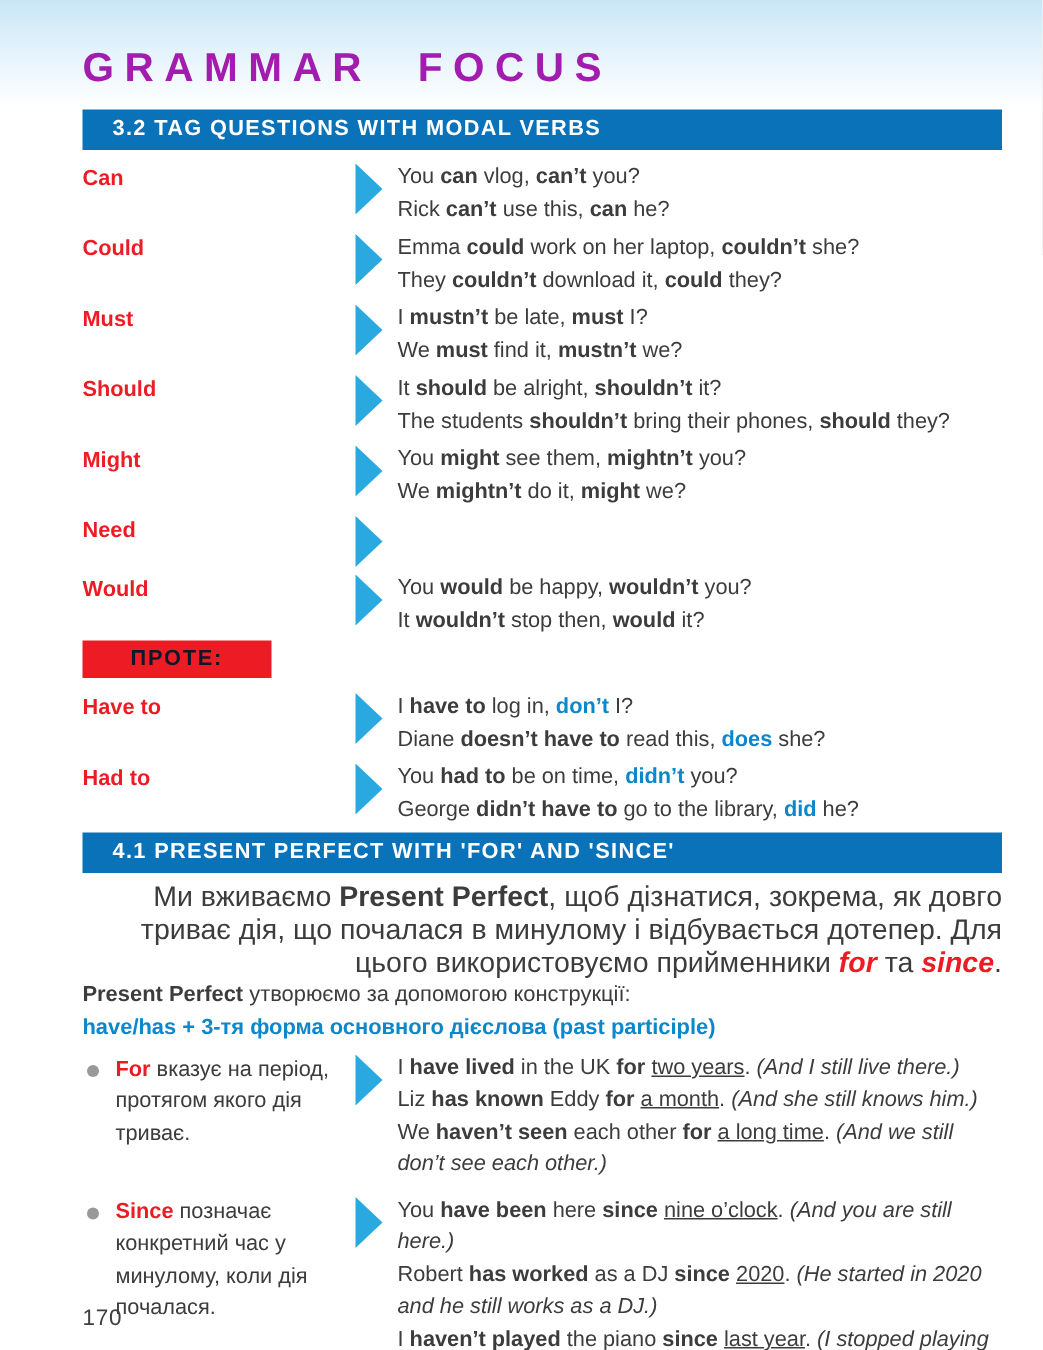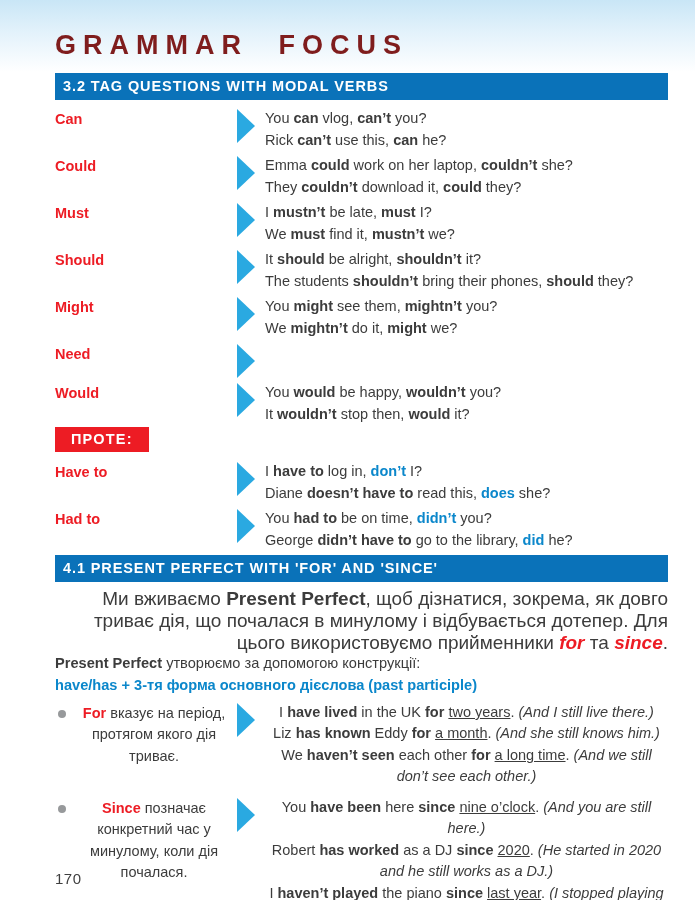--- a/index.html
+++ b/index.html
@@ -9,27 +9,27 @@
     background:#ffffff; overflow:hidden;
     font-family:"Liberation Sans","DejaVu Sans",sans-serif;
     color:#3c3c3c;
   }
   .top-gradient {
     position:absolute; top:0; left:0; right:0; height:72px;
     background:linear-gradient(#c9e6f6 0%, #e3f2fb 45%, #ffffff 100%);
   }
   .content { position:relative; padding:0 27px 0 55px; }
   .page-title {
-    margin-top:30px; font-size:27px; font-weight:bold; color:#7f1d1d;
+    margin-top:30px; font-size:27px; font-weight:bold; color:#a21caf;
     letter-spacing:7px; word-spacing:16px; line-height:30px;
   }
   .section-bar {
     margin-top:13px; background:#0a72b9; color:#ffffff;
     font-size:14.5px; font-weight:bold; letter-spacing:0.9px;
-    padding:5px 8px 5px 8px; line-height:17px;
+    padding:5px 8px 5px 20px; line-height:17px;
   }
   .rows { margin-top:8px; }
   .row { display:flex; margin-bottom:4px; }
   .row-label {
     flex:none; width:182px; padding-top:1px;
     color:#ed1c24; font-weight:bold; font-size:14.5px; line-height:21.5px;
   }
   .arrow {
     flex:none; width:0; height:0; margin:1px 10px 0 0;
     border-top:17px solid transparent;
@@ -39,28 +39,28 @@
   .row-lines { flex:1; font-size:14.5px; line-height:21.5px; }
   .line { min-height:21.5px; }
   .b   { font-weight:bold; }
   .blu { font-weight:bold; color:#0b87cb; }
   .u   { text-decoration:underline; }
   .i   { font-style:italic; }
   .ri  { color:#ed1c24; font-weight:bold; font-style:italic; }
   .rb  { color:#ed1c24; font-weight:bold; }
   .note {
     display:inline-block; margin:-2px 0 9px;
-    background:#ed1c24; color:#ffffff; font-weight:bold;
-    font-size:14.5px; letter-spacing:1.2px; padding:4px 16px; line-height:17px;
+    background:#ed1c24; color:#0f172a; font-weight:bold;
+    font-size:14.5px; letter-spacing:1.2px; padding:4px 32px; line-height:17px;
   }
   .intro { margin-top:6px; font-size:19px; line-height:21.8px;text-align:right; }
   .construction { font-size:14.6px; line-height:21.8px; }
   .formula { font-size:14.6px; line-height:21.8px; font-weight:bold; color:#0b87cb; }
   .bullets { margin-top:5px; }
-  .bullet-row { margin-bottom:9px;text-align:center; }
+  .bullet-row { margin-bottom:9px; }
   .bullet-label {
     color:#3c3c3c; font-weight:normal; display:flex;
   }
   .dot {
     flex:none; width:8px; height:8px; border-radius:50%;
     background:#97999b; margin:7px 11px 0 3px;
   }
   .bl-text { flex:1; padding-right:6px; }
   .bl-text .rb { font-weight:bold; }
   .page-number {

